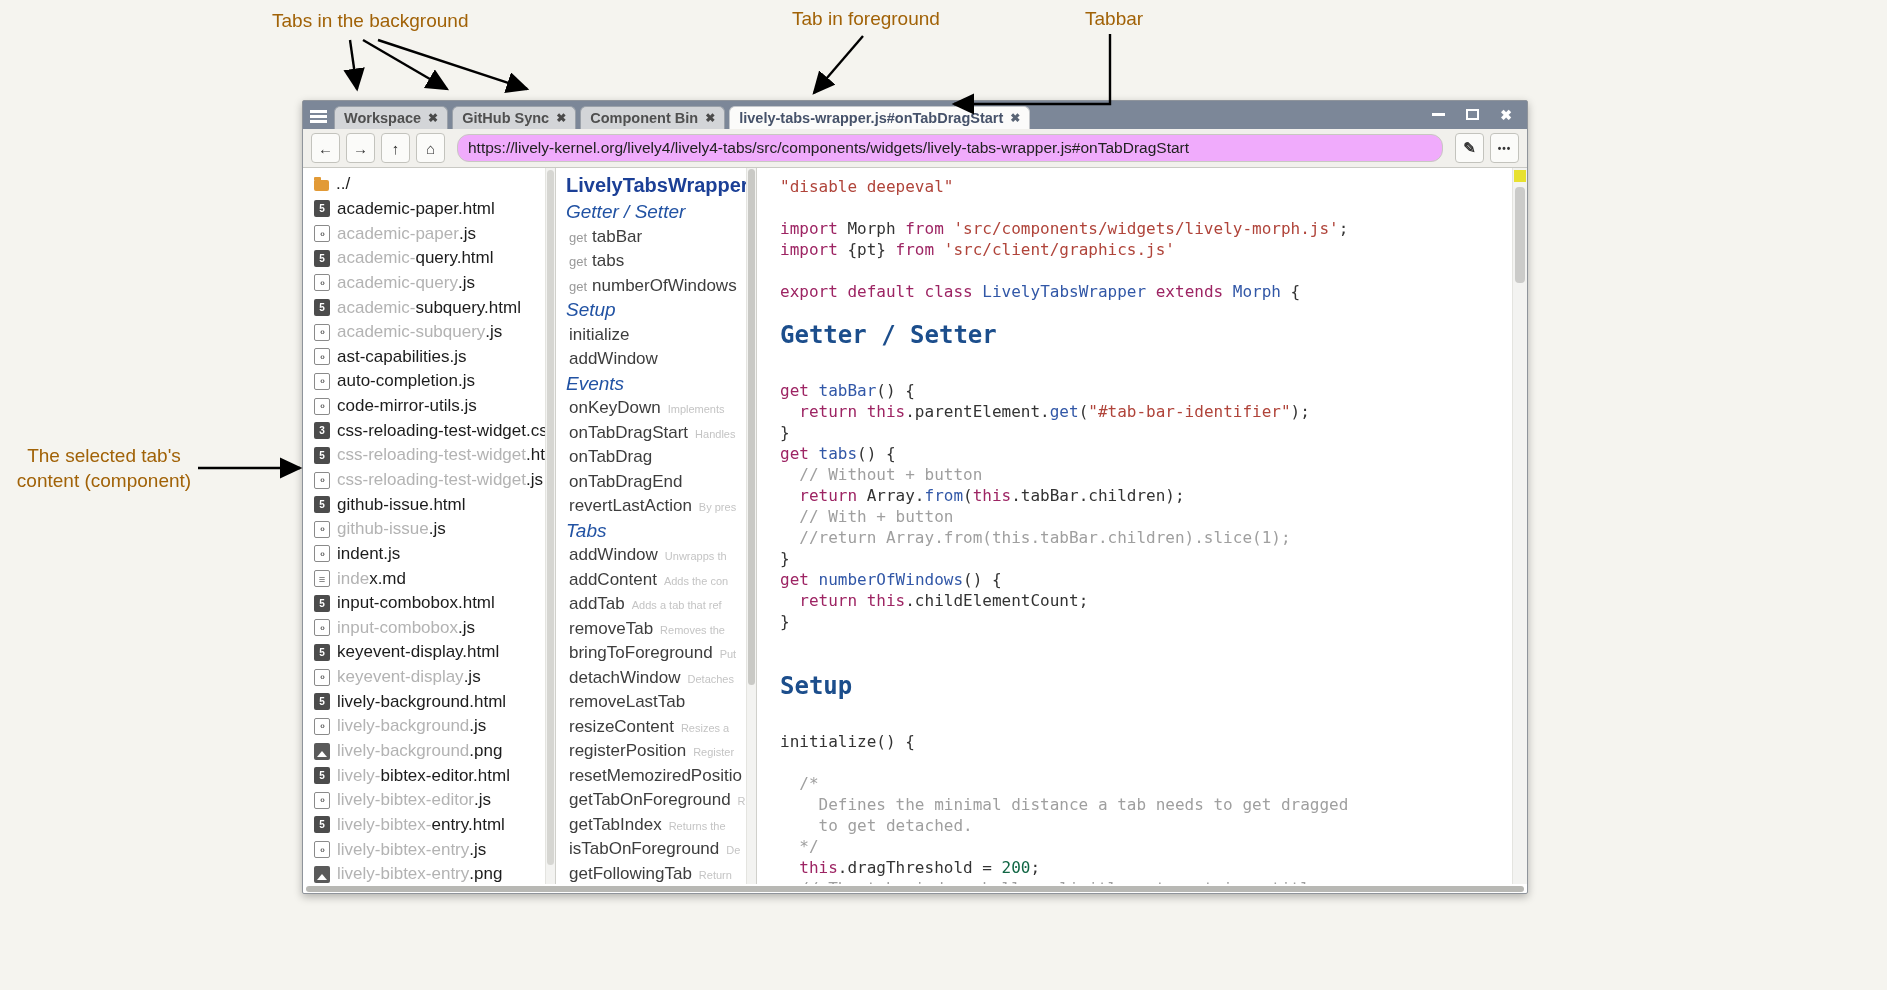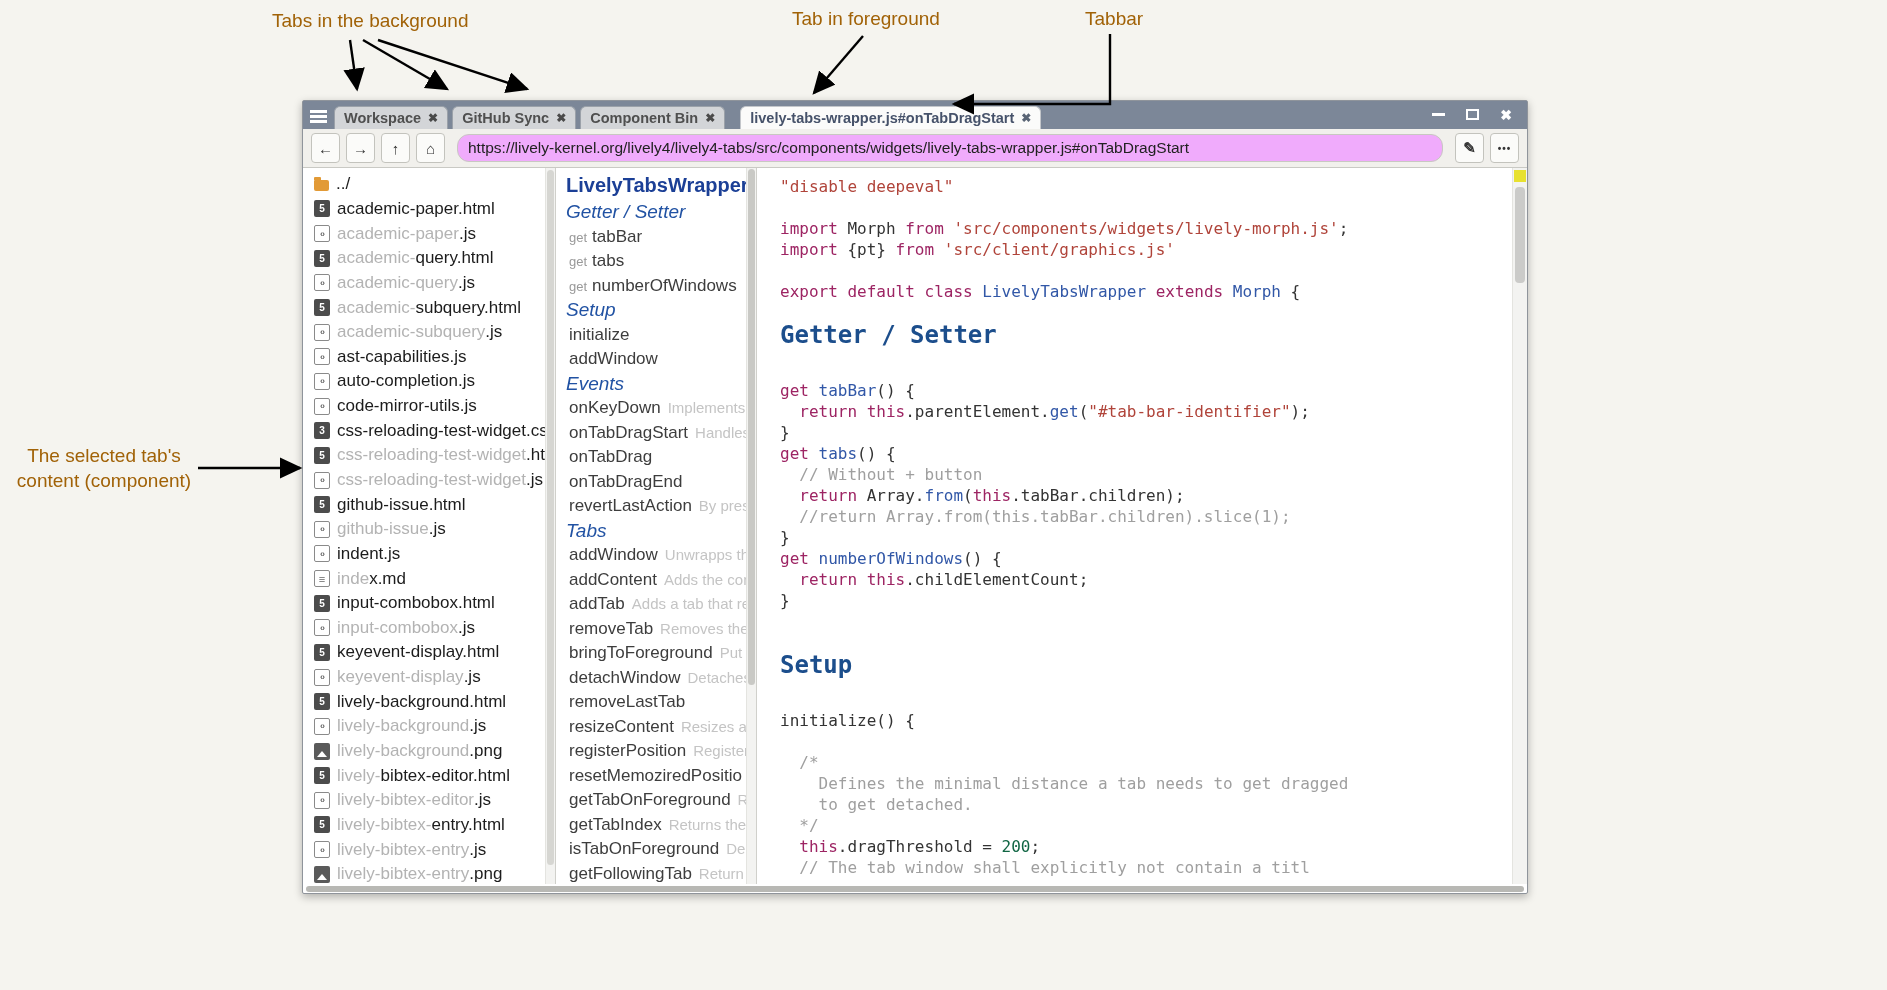--- a/index.html
+++ b/index.html
@@ -19,21 +19,21 @@
 
   
   .tabbar{position:absolute;left:0;top:0;right:0;height:28px;background:var(--c-tabbar,#7c8798);
           display:flex;align-items:flex-end;padding-left:5px;box-sizing:border-box;}
   .menu-btn{width:17px;height:13px;margin:0 7px 6px 2px;flex:none;
             background:repeating-linear-gradient(to bottom,#fff 0 3px,transparent 3px 5px);}
   #tabs{display:flex;align-items:flex-end;height:100%;}
   .tab{display:flex;align-items:center;height:22px;padding:0 9px;margin-right:4px;border-radius:6px 6px 0 0;
        font-weight:bold;font-size:14.5px;white-space:nowrap;cursor:default;}
   .tab.bg{background:#d3d5d8;color:#4f4f4f;border:1px solid #9ba1a9;border-bottom:none;}
-  .tab.fg{background:#fbfbfa;color:#46526a;border:1px solid #c3c6ca;border-bottom:none;margin-left:11px;}
+  .tab.fg{background:#fbfbfa;color:#46526a;border:1px solid #c3c6ca;border-bottom:none;}
   .tab-close{margin-left:7px;font-size:12px;color:#4a4a4a;}
   .tab.fg .tab-close{color:#5a6575;}
   .controls{margin-left:auto;display:flex;align-items:center;gap:21px;padding:0 15px 9px 0;}
   .win-min{width:13px;height:3px;background:#fff;}
   .win-max{width:9px;height:7px;border:2px solid #fff;}
   .win-close{color:#fff;font-size:14px;font-weight:bold;line-height:10px;}
 
   
   .navbar{position:absolute;left:0;top:28px;right:0;height:39px;background:#f1f0ec;border-bottom:1px solid #c9c9c4;
           display:flex;align-items:center;padding:0 8px;box-sizing:border-box;gap:6px;}
@@ -63,21 +63,21 @@
   .fi.js,.fi.md{background:#fff;border:1px solid #8a8a8a;color:#666;font-size:9px;}
   .fi.js::after{content:"‹›";letter-spacing:-1px;} .fi.md::after{content:"≡";font-size:11px;}
   .fi.png{background:#5a5a5a;border:none;}
   .fi.png::after{content:"";position:absolute;bottom:3px;left:3px;border-left:5px solid transparent;border-right:5px solid transparent;border-bottom:6px solid #fff;}
 
   
   .ol-title{font-size:20px;font-weight:bold;color:#1b3f96;margin:1px 0 3px;white-space:nowrap;}
   .ol-cat{font-size:19px;font-style:italic;color:var(--c-outline_blue,#2152a3);height:24.5px;line-height:24.5px;white-space:nowrap;}
   .ol-item{font-size:17px;color:#3d3d3d;height:24.5px;line-height:24.5px;white-space:nowrap;overflow:hidden;padding-left:3px;}
   .ol-get{font-size:13px;color:#999;margin-right:5px;}
-  .ol-desc{font-size:15px;color:#c4c4c4;margin-left:7px;}
+  .ol-desc{font-size:11px;color:#c4c4c4;margin-left:7px;}
 
   
   .cl{height:21px;line-height:21px;white-space:pre;}
   .ch{font-size:24px;line-height:30px;font-weight:bold;color:var(--c-heading,#1c4e8c);margin:18px 0 30px;}
   .tk-k{color:var(--c-keyword,#9d2463);}
   .tk-s{color:var(--c-string,#b0443a);}
   .tk-v{color:var(--c-defname,#3157a7);}
   .tk-c{color:var(--c-comment,#9f9f9f);}
   .tk-n{color:#116644;}
   .tk-p{color:#333;}
@@ -333,20 +333,21 @@
             <div class="cl"><span class="tk-k">import</span><span class="tk-p"> {pt} </span><span class="tk-k">from</span><span class="tk-p"> </span><span class="tk-s">'src/client/graphics.js'</span></div>
             <div class="cl"></div>
             <div class="cl"><span class="tk-k">export</span><span class="tk-p"> </span><span class="tk-k">default</span><span class="tk-p"> </span><span class="tk-k">class</span><span class="tk-p"> </span><span class="tk-v">LivelyTabsWrapper</span><span class="tk-p"> </span><span class="tk-k">extends</span><span class="tk-p"> </span><span class="tk-v">Morph</span><span class="tk-p"> {</span></div>
             <div class="ch">Getter / Setter</div>
             <div class="cl"><span class="tk-k">get</span><span class="tk-p"> </span><span class="tk-v">tabBar</span><span class="tk-p">() {</span></div>
             <div class="cl"><span class="tk-p">  </span><span class="tk-k">return</span><span class="tk-p"> </span><span class="tk-k">this</span><span class="tk-p">.parentElement.</span><span class="tk-v">get</span><span class="tk-p">(</span><span class="tk-s">"#tab-bar-identifier"</span><span class="tk-p">);</span></div>
             <div class="cl"><span class="tk-p">}</span></div>
             <div class="cl"><span class="tk-k">get</span><span class="tk-p"> </span><span class="tk-v">tabs</span><span class="tk-p">() {</span></div>
             <div class="cl"><span class="tk-c">  // Without + button</span></div>
             <div class="cl"><span class="tk-p">  </span><span class="tk-k">return</span><span class="tk-p"> Array.</span><span class="tk-v">from</span><span class="tk-p">(</span><span class="tk-k">this</span><span class="tk-p">.tabBar.children);</span></div>
+            <div class="cl"><span class="tk-c">  // With + button</span></div>
             <div class="cl"><span class="tk-c">  //return Array.from(this.tabBar.children).slice(1);</span></div>
             <div class="cl"><span class="tk-p">}</span></div>
             <div class="cl"><span class="tk-k">get</span><span class="tk-p"> </span><span class="tk-v">numberOfWindows</span><span class="tk-p">() {</span></div>
             <div class="cl"><span class="tk-p">  </span><span class="tk-k">return</span><span class="tk-p"> </span><span class="tk-k">this</span><span class="tk-p">.childElementCount;</span></div>
             <div class="cl"><span class="tk-p">}</span></div>
             <div class="cl"></div>
             <div class="ch">Setup</div>
             <div class="cl"><span class="tk-p">initialize() {</span></div>
             <div class="cl"></div>
             <div class="cl"><span class="tk-c">  /*</span></div>

